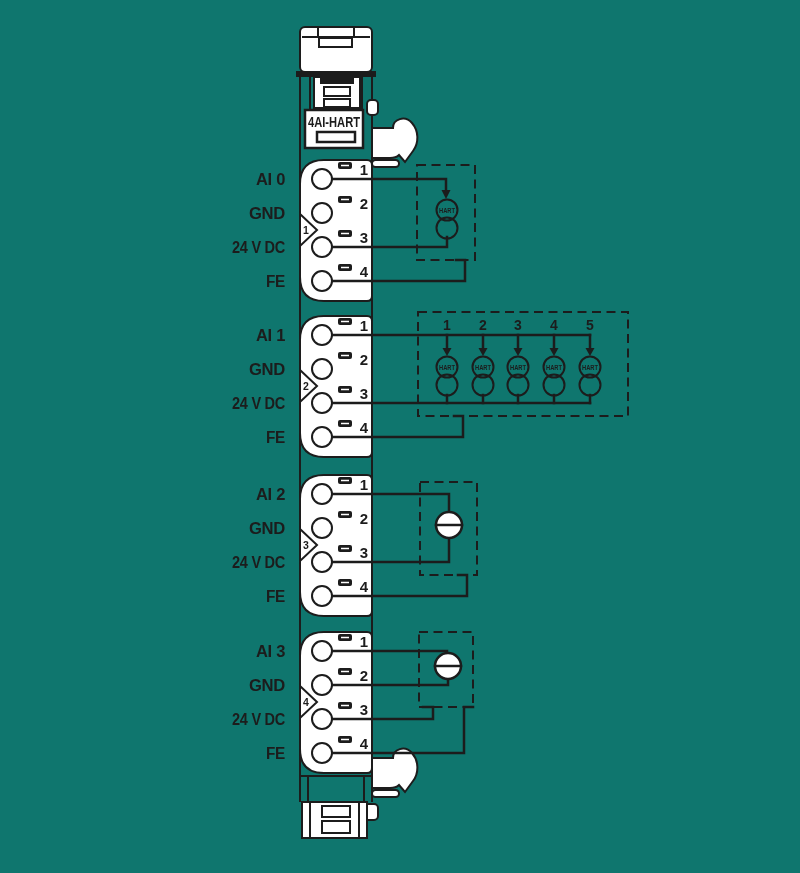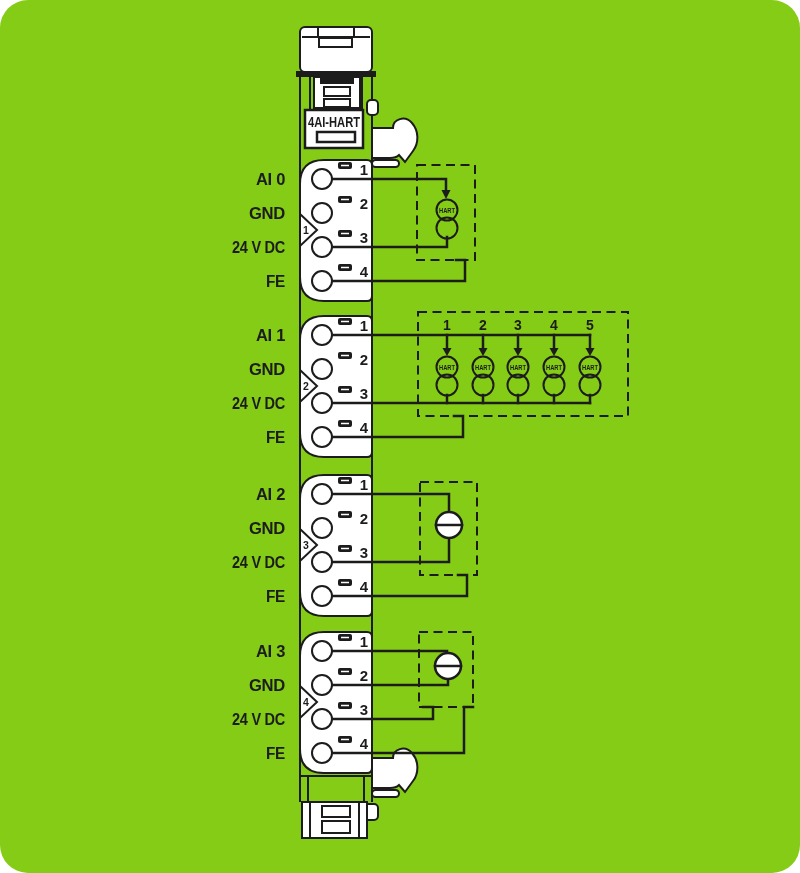--- a/index.html
+++ b/index.html
@@ -1,16 +1,16 @@
 <!DOCTYPE html>
 <html><head>
 <meta charset="utf-8">
 <style>
   html,body{margin:0;padding:0;background:#ffffff;}
-  .stage{position:relative;width:800px;height:873px;background:#84cc16;overflow:hidden;border-radius:28px;}
+  .stage{position:relative;width:800px;height:873px;background:#0f766e;overflow:hidden;}
   svg{display:block;}
   .w{fill:none;stroke:#1c1c1c;stroke-width:2.5;stroke-linecap:square;stroke-linejoin:miter;}
   .o{fill:#ffffff;stroke:#1c1c1c;stroke-width:2;}
   .o25{fill:#ffffff;stroke:#1c1c1c;stroke-width:2.5;}
   .nf{fill:none;stroke:#1c1c1c;stroke-width:2;}
   .db{fill:none;stroke:#1c1c1c;stroke-width:2;stroke-dasharray:9 5.5;}
   .blk{fill:#1c1c1c;stroke:none;}
   text{font-family:"Liberation Sans",sans-serif;fill:#1c1c1c;font-weight:bold;}
   .lab{font-size:16px;text-anchor:end;letter-spacing:-0.3px;}
   .tno{font-size:15px;text-anchor:middle;}

